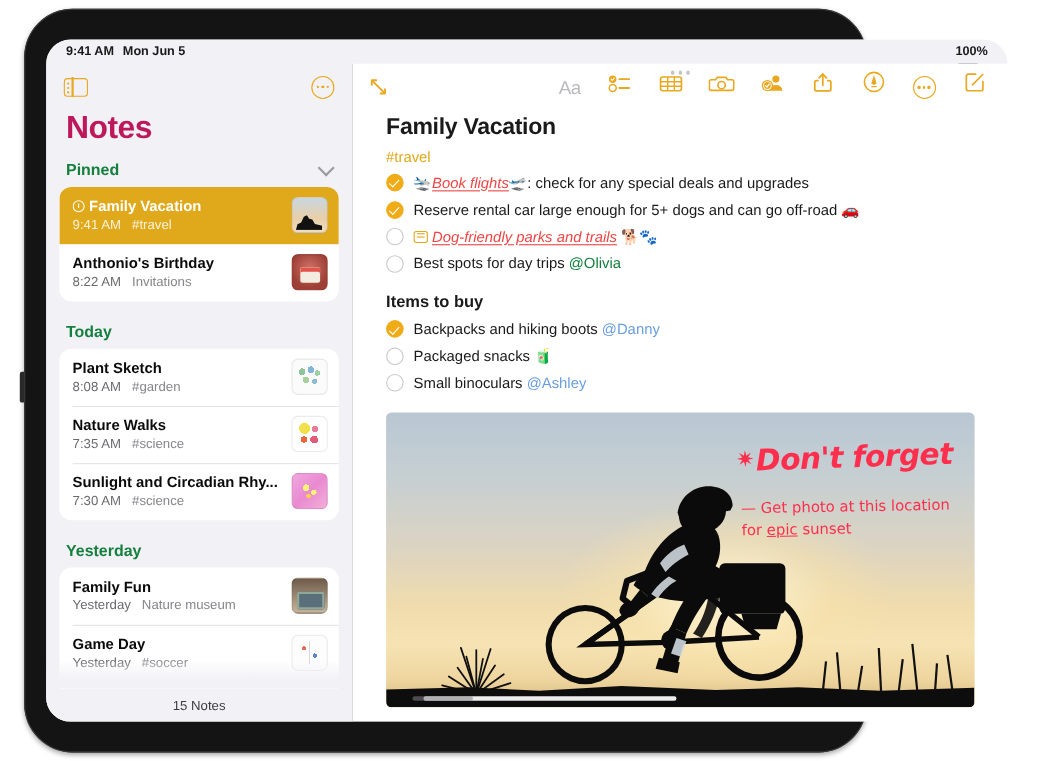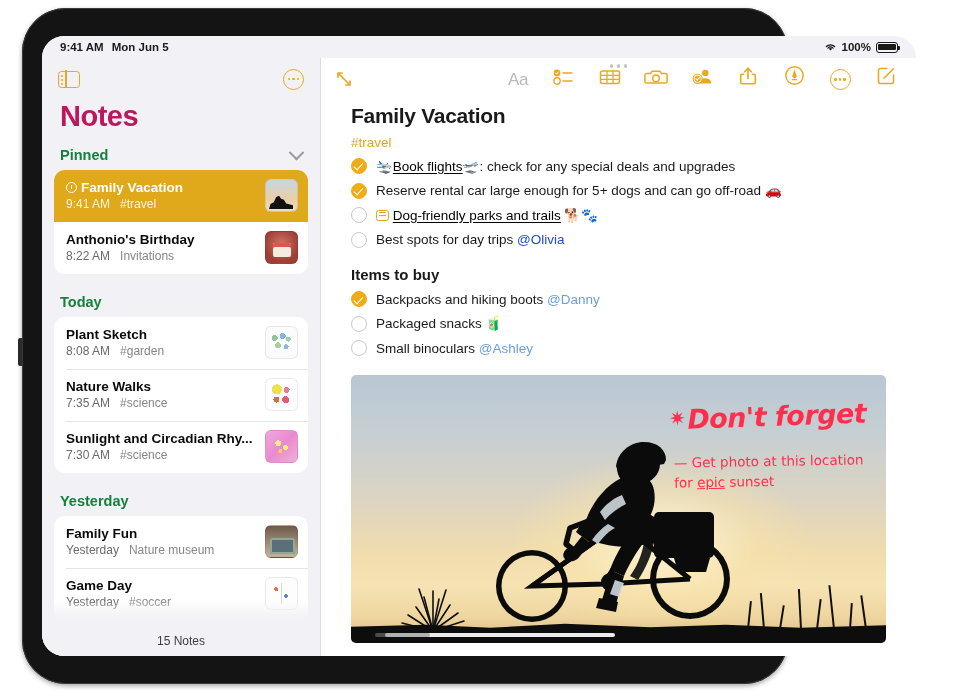--- a/index.html
+++ b/index.html
@@ -51,21 +51,21 @@
     display: flex;
     align-items: center;
     padding: 0 18px;
     font-size: 11.5px;
     font-weight: bold;
     color: #1a1a1a;
     background: #f2f1f6;
     flex: none;
   }
   #status-bar .left { display: flex; gap: 8px; align-items: center; }
-  #status-bar .right { margin-left: auto; display: flex; gap: 5px; align-items: center; }
+  #status-bar .right { margin-left: auto; display: flex; gap: 5px; align-items: flex-start; flex-direction: column; }
   .sb-wifi { display:inline-block; width: 13px; height: 10px; }
   .sb-batt {
     display: inline-block;
     width: 22px; height: 11px;
     border: 1.4px solid #1a1a1a;
     border-radius: 3px;
     position: relative;
   }
   .sb-batt::after {
     content: ""; position: absolute;
@@ -294,22 +294,22 @@
     position: relative; cursor: pointer; background:#fff;
   }
   .chk.done { background: #f0ac17; border-color: #f0ac17; }
   .chk.done::after {
     content:""; position:absolute; left:4.4px; top:2.4px;
     width:4px; height:7.5px;
     border-right:1.8px solid #fff; border-bottom:1.8px solid #fff;
     transform: rotate(42deg);
   }
   .chk-txt { flex: 1; }
-  .lnk { color:#000000; text-decoration: underline; text-underline-offset: 2px; }
-  .men { color:#1d4ed8; }
+  .lnk { color:#ef4444; text-decoration: underline; text-underline-offset: 2px; font-style: italic; }
+  .men { color:#15803d; }
   .men-blue { color:#6a9ee0; }
   .doc-ic {
     display:inline-block; width:13px; height:11px; vertical-align:-1px;
     border:1.4px solid #e0a81b; border-radius:2.5px; position:relative;
   }
   .doc-ic::after{
     content:""; position:absolute; left:2px; top:1.5px; right:2px; height:1.2px;
     background:#e0a81b; box-shadow: 0 3px 0 #e0a81b;
   }
   #sub-head {

